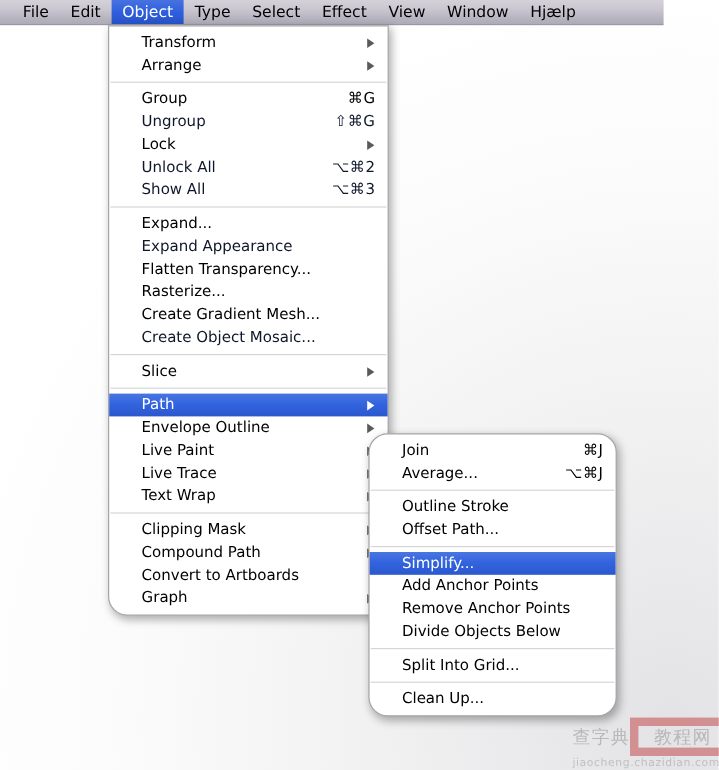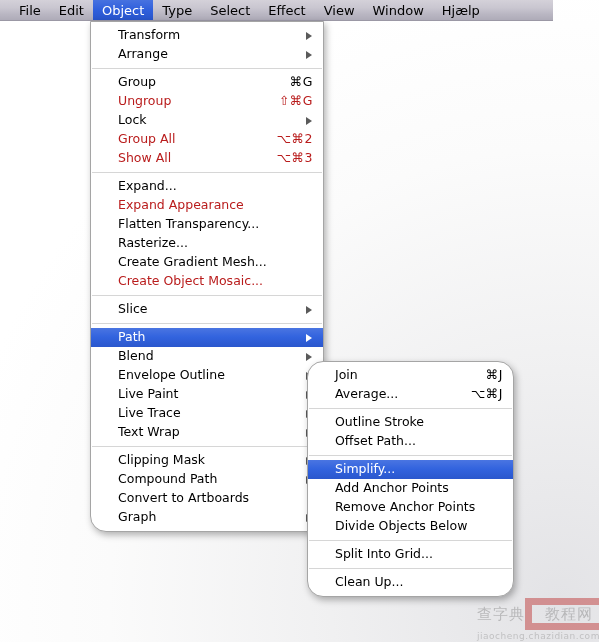--- a/index.html
+++ b/index.html
@@ -81,21 +81,21 @@
     display: flex;
     align-items: center;
     padding: 0 10px 0 27px;
     font-size: 12.5px;
     color: #000000;
     white-space: nowrap;
     line-height: 1;
     box-sizing: border-box;
   }
   .menu-row.disabled {
-    color: #b91c1c;
+    color: #0f172a;
   }
   .menu-row.selected {
     background: linear-gradient(to bottom, #4a75e2 0%, #3263de 48%, #2a57cd 100%);
     color: #ffffff;
     text-align: right;
   }
   .menu-row .label {
     flex: 0 0 auto;
   }
   .menu-row .shortcut {
@@ -186,21 +186,21 @@
     </div>
     <div class="menu-row disabled">
       <span class="label">Ungroup</span>
       <span class="shortcut">⇧⌘G</span>
     </div>
     <div class="menu-row">
       <span class="label">Lock</span>
       <span class="arrow"></span>
     </div>
     <div class="menu-row disabled">
-      <span class="label">Group All</span>
+      <span class="label">Unlock All</span>
       <span class="shortcut">⌥⌘2</span>
     </div>
     <div class="menu-row disabled">
       <span class="label">Show All</span>
       <span class="shortcut">⌥⌘3</span>
     </div>
     <div class="separator"></div>
     <div class="menu-row">
       <span class="label">Expand...</span>
     </div>
@@ -220,24 +220,20 @@
       <span class="label">Create Object Mosaic...</span>
     </div>
     <div class="separator"></div>
     <div class="menu-row">
       <span class="label">Slice</span>
       <span class="arrow"></span>
     </div>
     <div class="separator"></div>
     <div class="menu-row selected">
       <span class="label">Path</span>
-      <span class="arrow"></span>
-    </div>
-    <div class="menu-row">
-      <span class="label">Blend</span>
       <span class="arrow"></span>
     </div>
     <div class="menu-row">
       <span class="label">Envelope Outline</span>
       <span class="arrow"></span>
     </div>
     <div class="menu-row">
       <span class="label">Live Paint</span>
       <span class="arrow"></span>
     </div>

